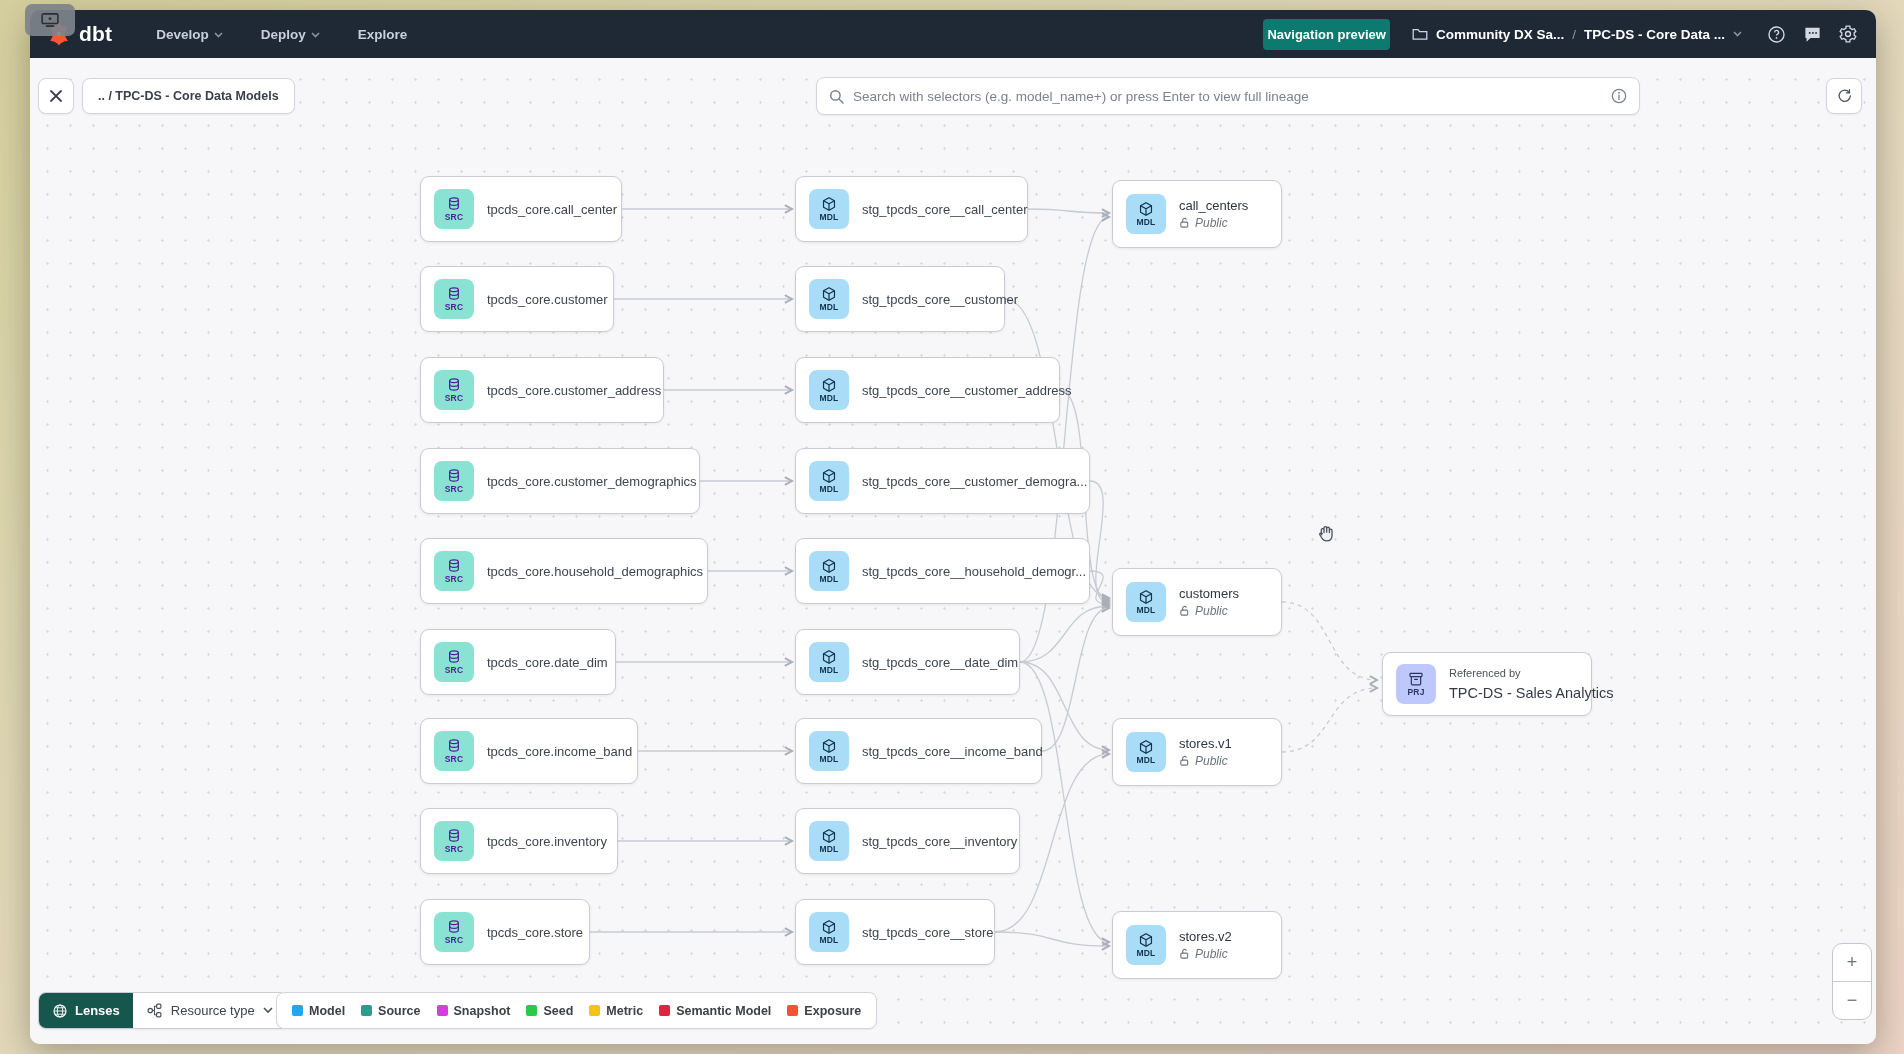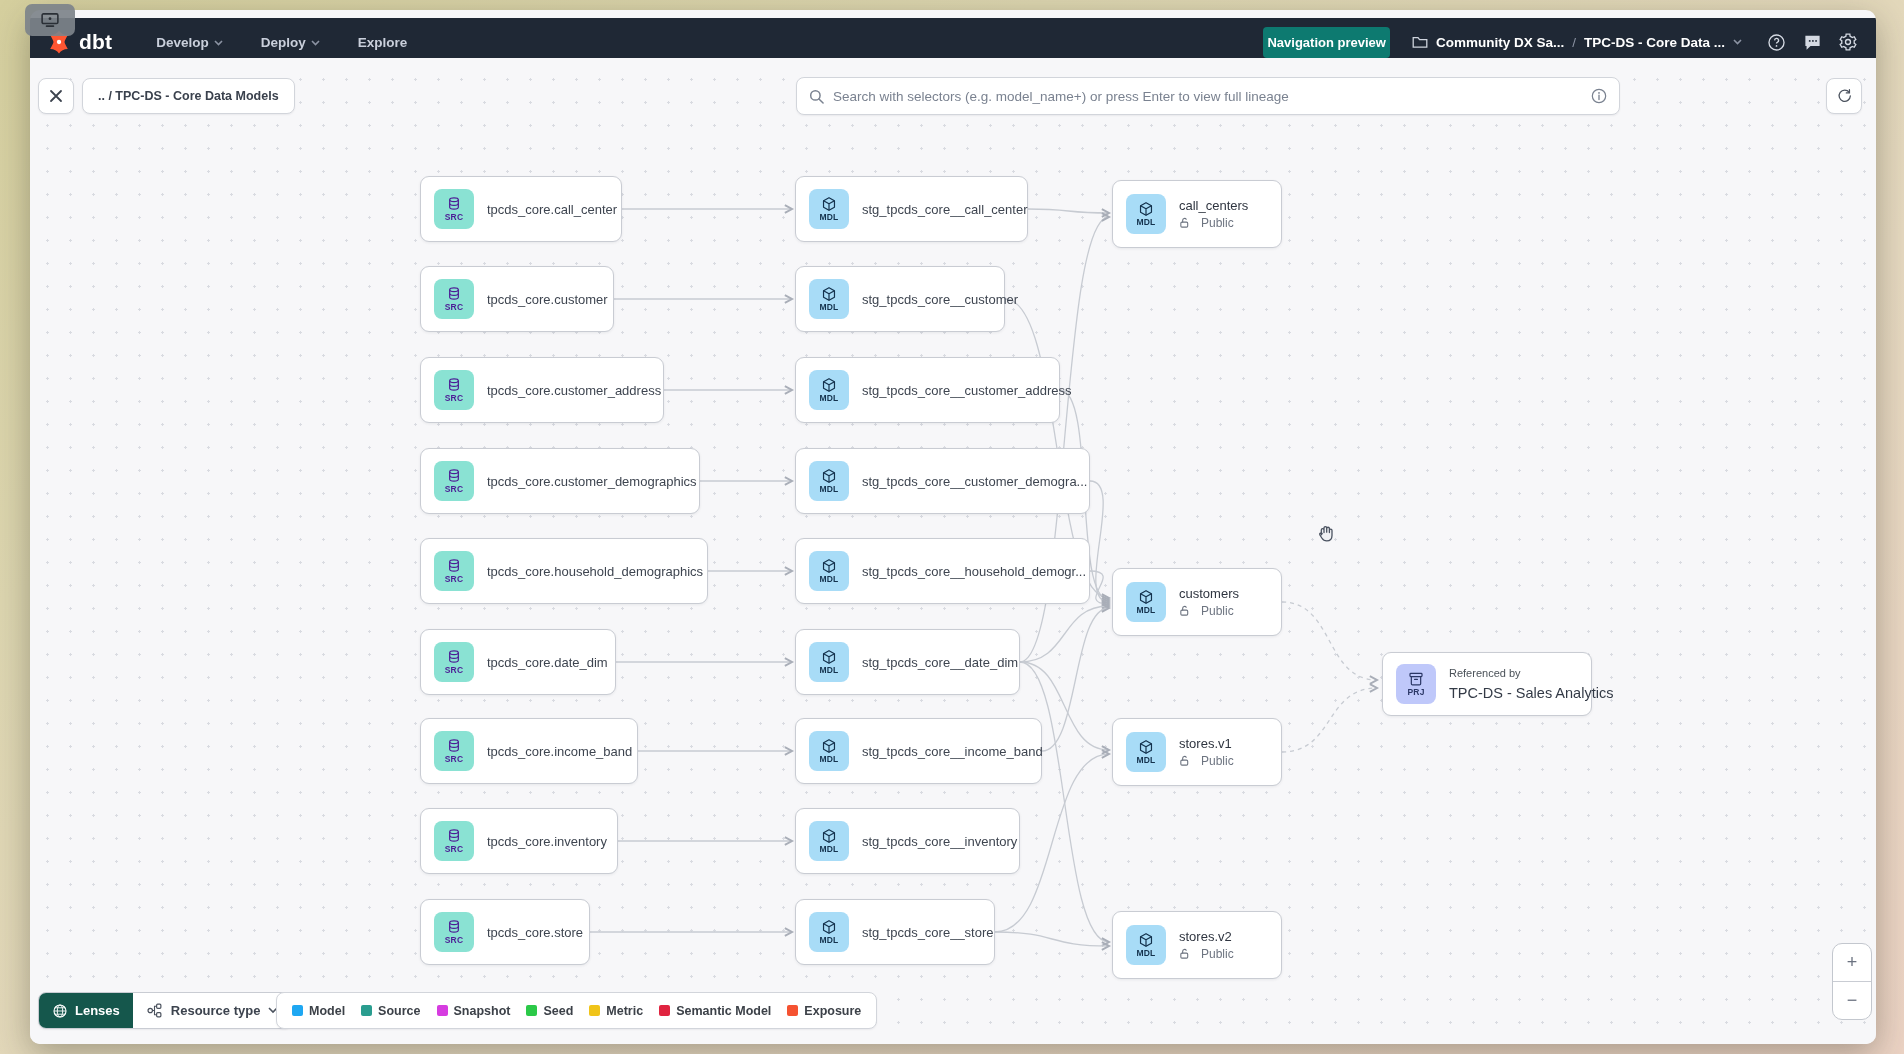--- a/index.html
+++ b/index.html
@@ -9,21 +9,21 @@
     background:linear-gradient(150deg,#d5cf9e 0%,#ddd6b0 28%,#e6d9c0 62%,#ecd3c4 100%);
   }
   
   #app-window {
     position:absolute; left:30px; top:10px; width:1846px; height:1034px;
     border-radius:10px; overflow:hidden; background:#f7f7f9;
     box-shadow:0 10px 34px rgba(40,40,30,.35);
   }
   
   #navbar {
-    position:absolute; left:0; top:8px; right:0; height:48px; background:#1f2835;
+    position:absolute; left:0; top:0; right:0; height:48px; background:#1f2835;
     display:flex; align-items:center; padding:0 18px 0 16px; gap:14px;
   }
   .logo-wrap { display:flex; align-items:center; gap:7px; margin-right:18px; }
   .logo-text { color:#fff; font-size:21px; font-weight:bold; letter-spacing:.2px; }
   .nav-menu { display:flex; align-items:center; gap:5px; color:#c9cfdb; font-size:13.5px; font-weight:bold; padding:6px 12px; cursor:pointer; }
   .nav-menu svg { margin-top:1px; }
   .nav-spacer { flex:1; }
   .preview-btn {
     background:#0d7a70; color:#fff; font-size:13px; font-weight:bold;
     padding:8px 4px; border-radius:4px; border:none; cursor:pointer; white-space:nowrap;
@@ -45,21 +45,21 @@
     background:#fff; display:flex; align-items:center; justify-content:center; cursor:pointer; z-index:10;
     box-shadow:0 1px 2px rgba(16,24,40,.06);
   }
   #close-btn { left:8px; top:20px; }
   #path-chip {
     position:absolute; left:52px; top:20px; height:36px; border-radius:8px; border:1px solid #d2d5db;
     background:#fff; display:flex; align-items:center; padding:0 15px; z-index:10;
     font-size:12.5px; font-weight:bold; color:#3a414d; cursor:pointer; box-shadow:0 1px 2px rgba(16,24,40,.06);
   }
   #search-wrap {
-    position:absolute; left:766px; top:19px; width:824px; height:38px; border-radius:8px;
+    position:absolute; left:786px; top:19px; width:824px; height:38px; border-radius:8px;
     border:1px solid #d2d5db; background:#fff; display:flex; align-items:center; gap:9px;
     padding:0 12px; z-index:10; box-shadow:0 1px 2px rgba(16,24,40,.06);
   }
   #search-input { flex:1; border:none; outline:none; font-size:13.5px; color:#3a414d; font-family:"Liberation Sans",sans-serif; background:transparent; }
   #search-input::placeholder { color:#7a8290; }
   #refresh-btn { left:1796px; top:20px; }
   
   .node {
     position:absolute; z-index:2; background:#fff; border:1px solid #c9ccd3; border-radius:9px;
     display:flex; align-items:center; gap:13px; padding:0 13px; cursor:pointer;
@@ -69,36 +69,36 @@
     width:40px; height:40px; border-radius:8px; flex:none;
     display:flex; flex-direction:column; align-items:center; justify-content:center; gap:0;
   }
   .node-icon .badge { font-size:8.5px; font-weight:bold; letter-spacing:.2px; line-height:10px; }
   .icon-src { background:#8ae2d3; color:#4c1d95; }
   .icon-mdl { background:#a8dcf7; color:#14324d; }
   .icon-prj { background:#bfc8fa; color:#2b3766; }
   .node-label { font-size:13px; color:#3e4550; white-space:nowrap; }
   .pub-col { display:flex; flex-direction:column; gap:3px; }
   .pub-name { font-size:13px; color:#2f3540; }
-  .pub-sub { display:flex; align-items:center; gap:11px; font-size:12px; color:#6d7480; }
+  .pub-sub { display:flex; align-items:center; gap:5px; font-size:12px; color:#6d7480;font-style:italic; }
   .prj-title { font-size:11px; color:#4a5158; margin-bottom:3px; }
   .prj-name { font-size:14.5px; color:#333a46; white-space:nowrap; }
   
   #lens-group {
     position:absolute; left:8px; top:934px; height:37px; display:flex; z-index:10;
     border-radius:8px; overflow:hidden; border:1px solid #c9ccd3; background:#fff;
     box-shadow:0 1px 2px rgba(16,24,40,.06);
   }
   #lenses-btn {
     display:flex; align-items:center; gap:7px; background:#15574c; color:#fff;
     font-size:13px; font-weight:bold; padding:0 13px; cursor:pointer;
   }
   #resource-type-btn {
     display:flex; align-items:center; gap:8px; background:#fff; color:#3c434e;
-    font-size:13px; font-weight:bold; padding:0 13px; cursor:pointer;
+    font-size:13px; font-weight:normal; padding:0 13px; cursor:pointer;
   }
   #legend-card {
     position:absolute; left:246px; top:934px; height:37px; display:flex; align-items:center; gap:16px;
     background:#fff; border:1px solid #d2d5db; border-radius:8px; padding:0 15px; z-index:10;
     box-shadow:0 1px 2px rgba(16,24,40,.06);
   }
   .legend-item { display:flex; align-items:center; gap:6px; font-size:12.5px; font-weight:bold; color:#3c4148; }
   .legend-swatch { width:11px; height:11px; border-radius:2px; flex:none; }
   #zoom-ctrl {
     position:absolute; left:1802px; top:885px; width:40px; height:77px; z-index:10;

